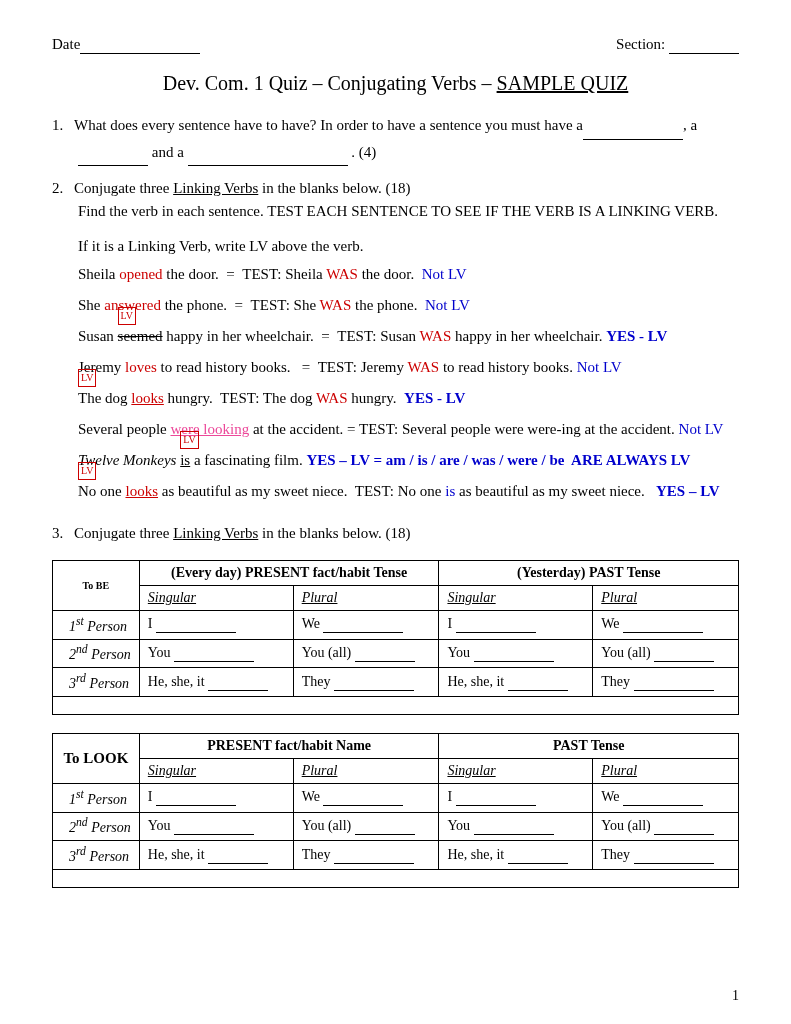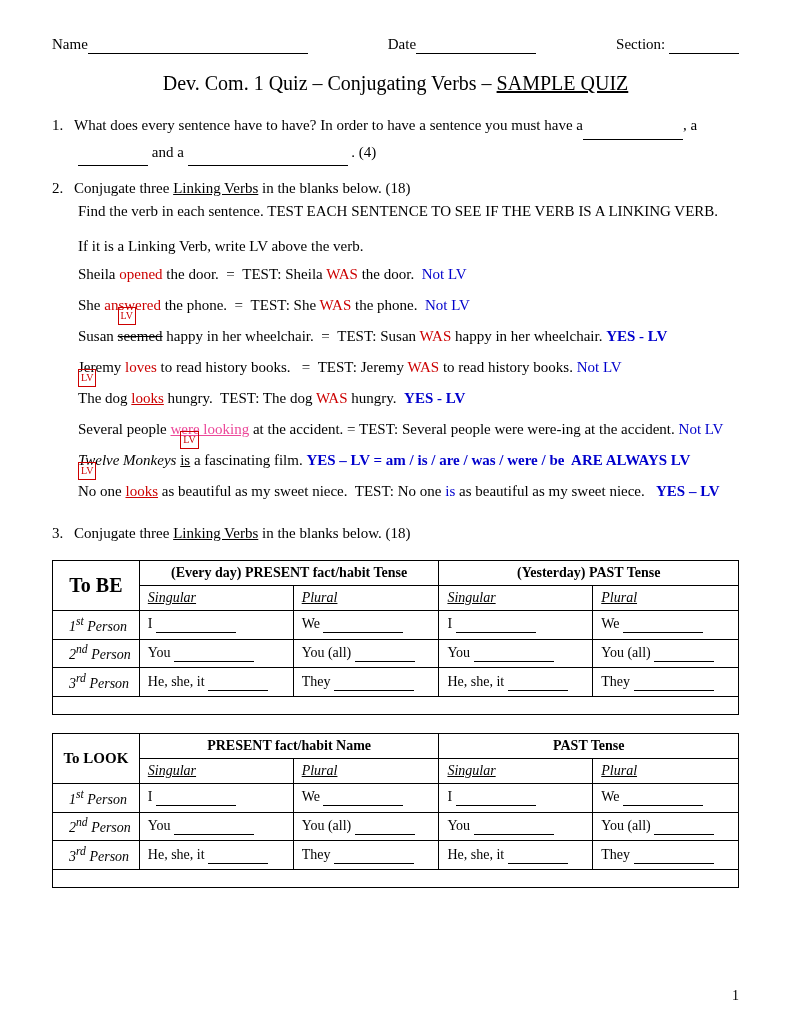--- a/index.html
+++ b/index.html
@@ -57,23 +57,20 @@
       right: 52px;
       font-size: 14px;
     }
     .q3-label { font-size: 15px; display: flex; align-items: baseline; margin-bottom: 10px; }
   </style>
 </head>
 <body>
 
 <div class="header-line">
   <span>
-    <span>Name</span><span class="header-name">&nbsp;&nbsp;&nbsp;&nbsp;&nbsp;&nbsp;&nbsp;&nbsp;&nbsp;&nbsp;&nbsp;&nbsp;&nbsp;&nbsp;&nbsp;&nbsp;&nbsp;&nbsp;&nbsp;&nbsp;&nbsp;&nbsp;&nbsp;&nbsp;&nbsp;&nbsp;</span>
-  </span>
-  <span>
     <span>Date</span><span class="header-date">&nbsp;&nbsp;&nbsp;&nbsp;&nbsp;&nbsp;&nbsp;&nbsp;&nbsp;&nbsp;&nbsp;&nbsp;&nbsp;&nbsp;&nbsp;&nbsp;&nbsp;&nbsp;</span>
   </span>
   <span>
     <span>Section:</span> <span class="header-section">&nbsp;&nbsp;&nbsp;&nbsp;&nbsp;&nbsp;&nbsp;&nbsp;&nbsp;&nbsp;</span>
   </span>
 </div>
 
 <div class="title">
   <span>Dev. Com. 1 Quiz – Conjugating Verbs – </span><span class="underline">SAMPLE QUIZ</span>
 </div>
@@ -151,21 +148,21 @@
   <div class="question-block" style="margin-top:22px;">
     <div class="q3-label">
       <span style="min-width:22px;">3.</span>
       <span>Conjugate three <span class="underline">Linking Verbs</span> in the blanks below. (18)</span>
     </div>
 
     <div class="table-section">
       <table>
         <thead>
           <tr>
-            <td rowspan="2" class="table-header-cell" style="font-weight:bold; font-size:20px; width:80px;">To BE</td>
+            <td rowspan="2" class="table-header-cell" style="font-weight:bold; font-size:10px; width:80px;">To BE</td>
             <td colspan="2" class="table-header-cell">(Every day) PRESENT fact/habit Tense</td>
             <td colspan="2" class="table-header-cell">(Yesterday) PAST Tense</td>
           </tr>
           <tr>
             <td class="col-label">Singular</td>
             <td class="col-label">Plural</td>
             <td class="col-label">Singular</td>
             <td class="col-label">Plural</td>
           </tr>
         </thead>

